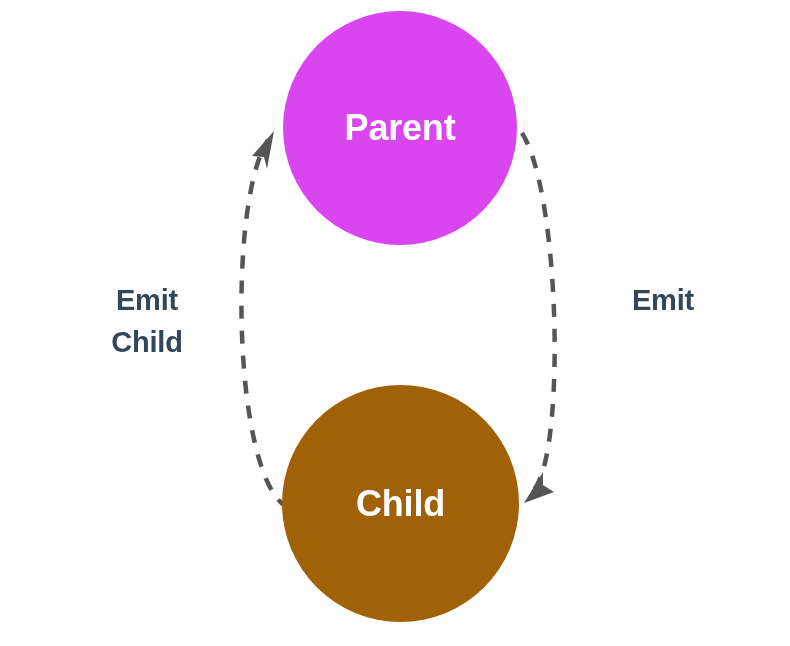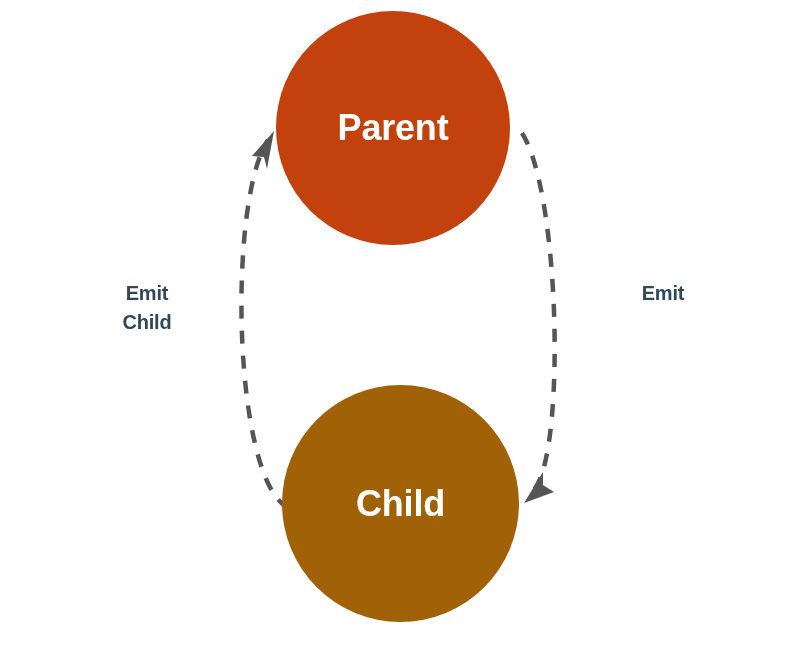--- a/index.html
+++ b/index.html
@@ -35,36 +35,36 @@
   .node-label {
     color: #ffffff;
     font-size: 36px;
     font-weight: bold;
     letter-spacing: -0.2px;
     line-height: 1;
     text-align: center;
     user-select: none;
   }
   #node-parent {
-    left: 276px;
+    left: 283px;
     top: 11px;
     width: 234px;
     height: 234px;
-    background: #c2410c;
+    background: #d946ef;
   }
   #node-child {
     left: 282px;
     top: 385px;
     width: 237px;
     height: 237px;
     background: #a16207;
   }
   .edge-label {
     position: absolute;
-    font-size: 20px;
+    font-size: 29px;
     font-weight: bold;
     color: #33475b;
     line-height: 1.45;
     text-align: center;
     letter-spacing: -0.2px;
     user-select: none;
   }
   #label-emit-events {
     left: 57px;
     top: 279px;

